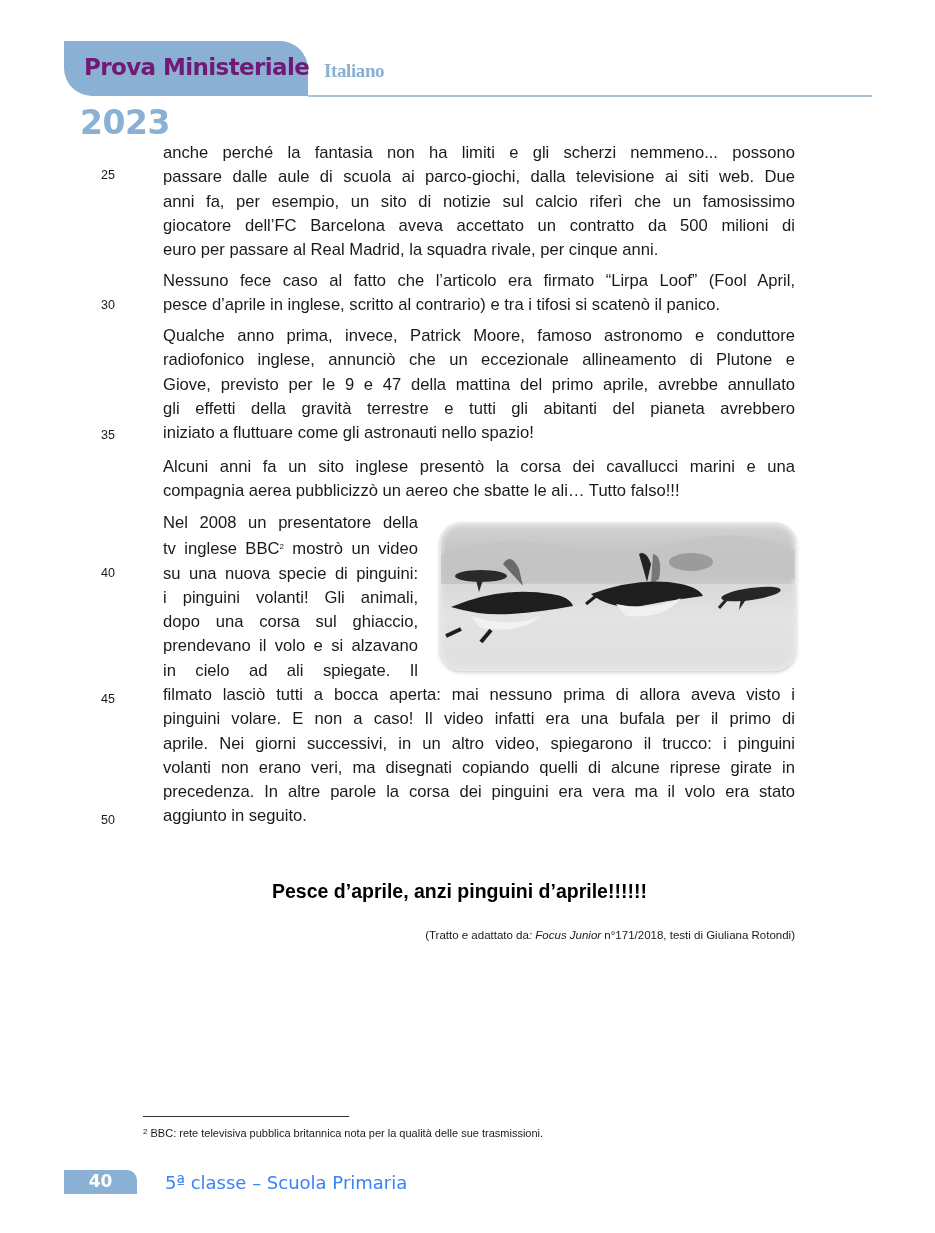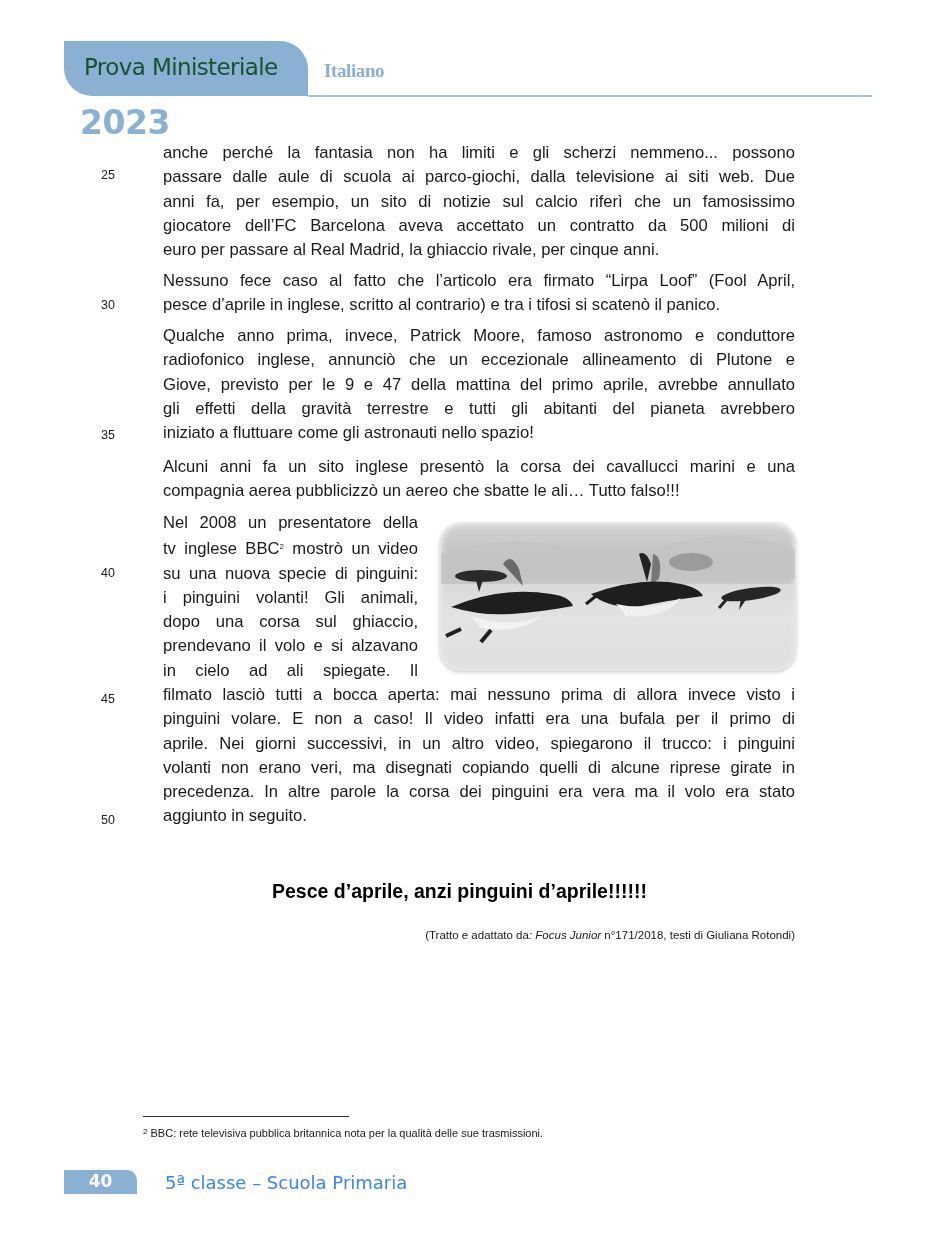--- a/index.html
+++ b/index.html
@@ -6,22 +6,22 @@
   body { width: 935px; height: 1233px; position: relative; overflow: hidden; font-family: "Liberation Sans", sans-serif; color: #1a1a1a; }
 
   .header-tab {
     position: absolute; left: 64px; top: 41px; width: 244px; height: 55px;
     background: #8ab0d3;
     border-top-right-radius: 28px;
     border-bottom-left-radius: 28px;
   }
   .header-tab-label {
     position: absolute; left: 20px; top: 13px;
-    font-family: "DejaVu Sans", sans-serif; font-weight: normal; font-size: 23px;
-    color: #14532d; letter-spacing: -0.6px; white-space: nowrap;
+    font-family: "DejaVu Sans", sans-serif; font-weight: bold; font-size: 23px;
+    color: #701a75; letter-spacing: -0.6px; white-space: nowrap;
   }
   .subject-label {
     position: absolute; left: 324px; top: 60px;
     font-family: Liberation Serif, serif; font-weight: bold; font-size: 19px;
     color: #8ab0d3; letter-spacing: -0.4px;
   }
   .header-line {
     position: absolute; left: 308px; top: 95px; width: 564px; height: 2px;
     background: #a9c2d4;
   }
@@ -100,21 +100,21 @@
 <span class="line-no" style="top:428px">35</span>
 <span class="line-no" style="top:566px">40</span>
 <span class="line-no" style="top:692px">45</span>
 <span class="line-no" style="top:813px">50</span>
 
 <div class="text-col" style="top:141px">
   <span class="line">anche perché la fantasia non ha limiti e gli scherzi nemmeno... possono</span>
   <span class="line">passare dalle aule di scuola ai parco-giochi, dalla televisione ai siti web. Due</span>
   <span class="line">anni fa, per esempio, un sito di notizie sul calcio riferì che un famosissimo</span>
   <span class="line">giocatore dell’FC Barcelona aveva accettato un contratto da 500 milioni di</span>
-  <span class="line last">euro per passare al Real Madrid, la ghiaccio rivale, per cinque anni.</span>
+  <span class="line last">euro per passare al Real Madrid, la squadra rivale, per cinque anni.</span>
 </div>
 
 <div class="text-col" style="top:269px">
   <span class="line">Nessuno fece caso al fatto che l’articolo era firmato “Lirpa Loof” (Fool April,</span>
   <span class="line last">pesce d’aprile in inglese, scritto al contrario) e tra i tifosi si scatenò il panico.</span>
 </div>
 
 <div class="text-col" style="top:324px">
   <span class="line">Qualche anno prima, invece, Patrick Moore, famoso astronomo e conduttore</span>
   <span class="line">radiofonico inglese, annunciò che un eccezionale allineamento di Plutone e</span>
@@ -169,21 +169,21 @@
 
     <g fill="#262626">
       <ellipse cx="310" cy="70" rx="30" ry="6" transform="rotate(-8 310 70)"></ellipse>
       <path d="M300 74 L298 86 L306 74 Z"></path>
       <path d="M285 76 L278 84" stroke="#262626" stroke-width="3"></path>
     </g>
   </svg>
 </div>
 
 <div class="text-col" style="top:683px">
-  <span class="line">filmato lasciò tutti a bocca aperta: mai nessuno prima di allora invece visto i</span>
+  <span class="line">filmato lasciò tutti a bocca aperta: mai nessuno prima di allora aveva visto i</span>
   <span class="line">pinguini volare. E non a caso! Il video infatti era una bufala per il primo di</span>
   <span class="line">aprile. Nei giorni successivi, in un altro video, spiegarono il trucco: i pinguini</span>
   <span class="line">volanti non erano veri, ma disegnati copiando quelli di alcune riprese girate in</span>
   <span class="line">precedenza. In altre parole la corsa dei pinguini era vera ma il volo era stato</span>
   <span class="line last">aggiunto in seguito.</span>
 </div>
 
 <div class="title">Pesce d’aprile, anzi pinguini d’aprile!!!!!!</div>
 
 <div class="source"><span>(Tratto e adattato da</span><em>:</em> <em>Focus Junior</em> <span>n°171/2018, testi di Giuliana Rotondi)</span></div>

